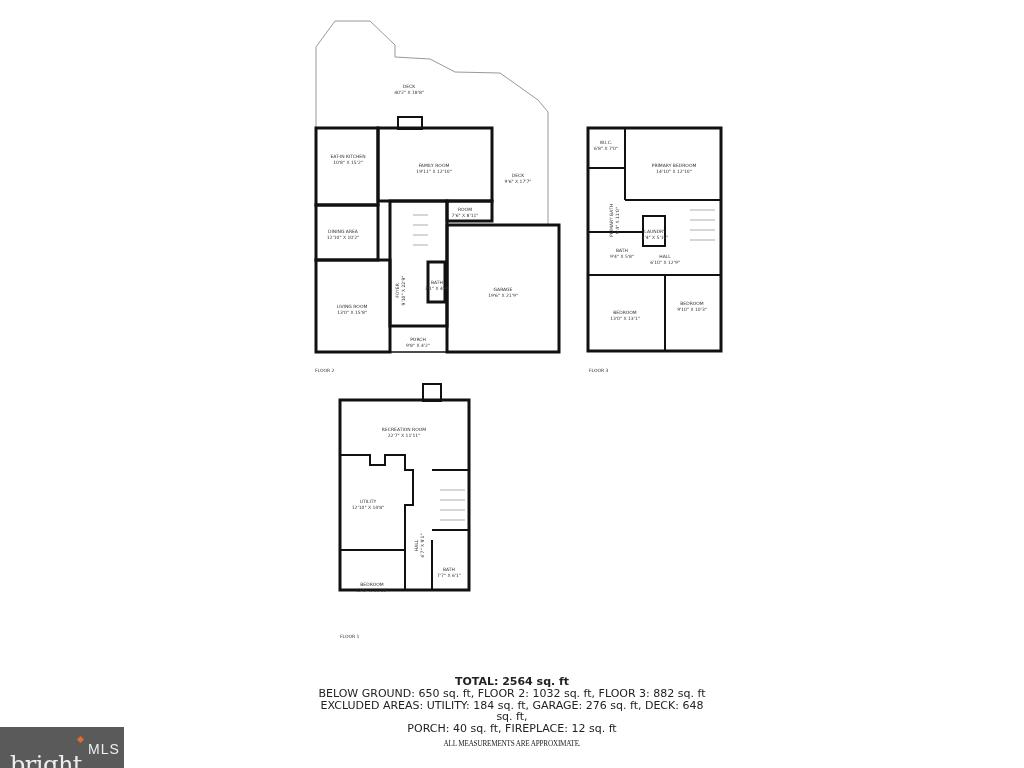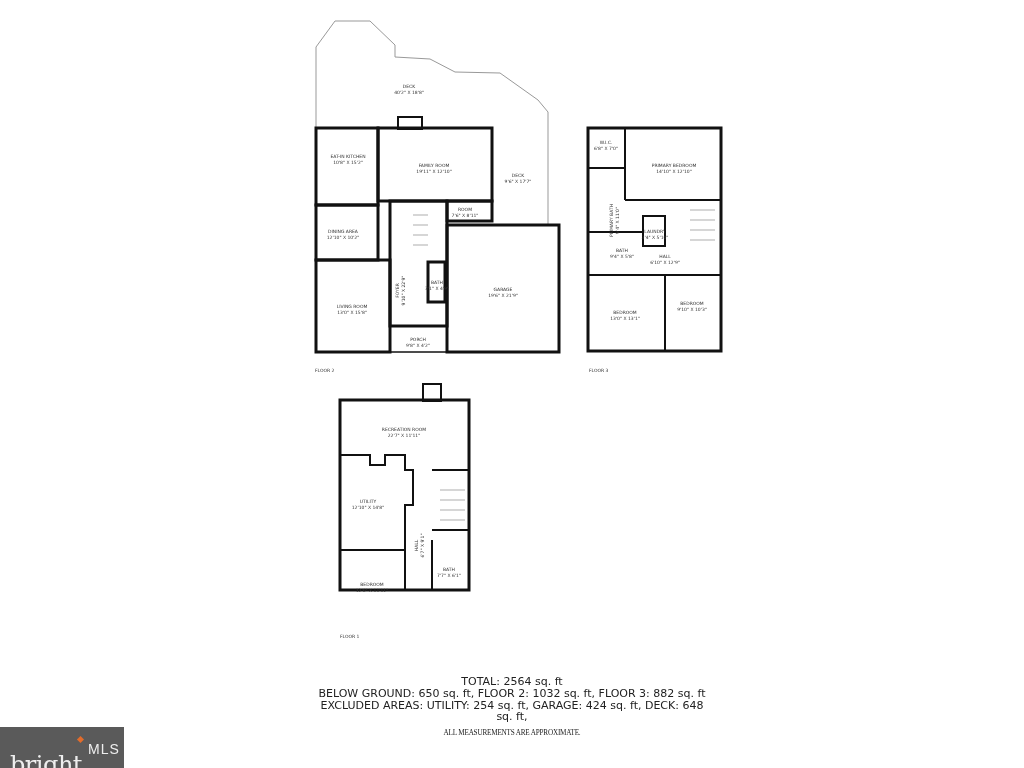--- a/index.html
+++ b/index.html
@@ -2,21 +2,21 @@
 <html><head>
 <meta charset="utf-8">
 <style>
   html,body{margin:0;padding:0;background:#fff;}
   body{width:1024px;height:768px;position:relative;overflow:hidden;font-family:"DejaVu Sans",sans-serif;color:#222;}
   .plan{position:absolute;left:0;top:0;width:1024px;height:768px;}
   .lbl{position:absolute;font-size:4.5px;line-height:5.5px;text-align:center;color:#333;text-transform:uppercase;white-space:nowrap;transform:translateX(-50%);}
   .flbl{position:absolute;font-size:4.5px;color:#333;text-transform:uppercase;}
   .vert{transform:translateX(-50%) rotate(-90deg);}
   .summary{position:absolute;left:312px;top:676px;width:400px;text-align:center;font-family:"DejaVu Sans",sans-serif;}
-  .summary .total{font-weight:normal;font-size:11px;line-height:12px;}
+  .summary .total{font-weight:bold;font-size:11px;line-height:12px;}
   .summary .line{font-size:11px;line-height:11.5px;}
   .summary .note{font-size:7.2px;margin-top:6px;font-family:Liberation Serif, serif;letter-spacing:-0.2px;}
   .logo{position:absolute;left:0;top:727px;width:124px;height:41px;background:#5a5a5a;}
   .logo .bright{position:absolute;left:10px;top:4px;font-family:"DejaVu Serif",serif;font-size:24px;color:#eee;letter-spacing:-0.5px;margin-top:20px;}
   .logo .mls{position:absolute;left:88px;top:14px;font-family:"Liberation Sans",sans-serif;font-size:14px;color:#eee;letter-spacing:1px;}
   .logo .spark{position:absolute;left:78px;top:10px;width:5px;height:5px;background:#e26c2b;transform:rotate(45deg);}
 </style>
 </head>
 <body>
 
@@ -169,21 +169,22 @@
   </div>
 <div class="lbl" style="left:372px;top:582px;">
     <div>BEDROOM</div>
     <div>12'0" X 11'11"</div>
   </div>
 <div class="flbl" style="left:340px;top:634px;">FLOOR 1</div>
 
 <div class="summary">
   <div class="total">TOTAL: 2564 sq. ft</div>
   <div class="line">BELOW GROUND: 650 sq. ft, FLOOR 2: 1032 sq. ft, FLOOR 3: 882 sq. ft</div>
-  <div class="line">EXCLUDED AREAS: UTILITY: 254 sq. ft, GARAGE: 424 sq. ft, DECK: 648 sq. ft,</div>
+  <div class="line">EXCLUDED AREAS: UTILITY: 184 sq. ft, GARAGE: 276 sq. ft, DECK: 648 sq. ft,</div>
+  <div class="line">PORCH: 40 sq. ft, FIREPLACE: 12 sq. ft</div>
   <div class="note">ALL MEASUREMENTS ARE APPROXIMATE.</div>
 </div>
 
 <div class="logo">
   <span class="bright">bright</span>
   <span class="spark"></span>
   <span class="mls">MLS</span>
 </div>
 
 </body></html>

